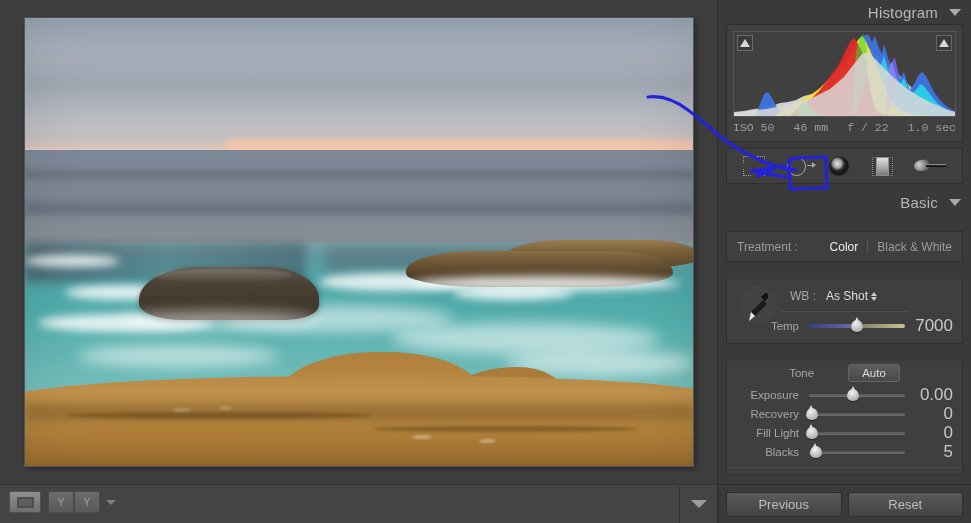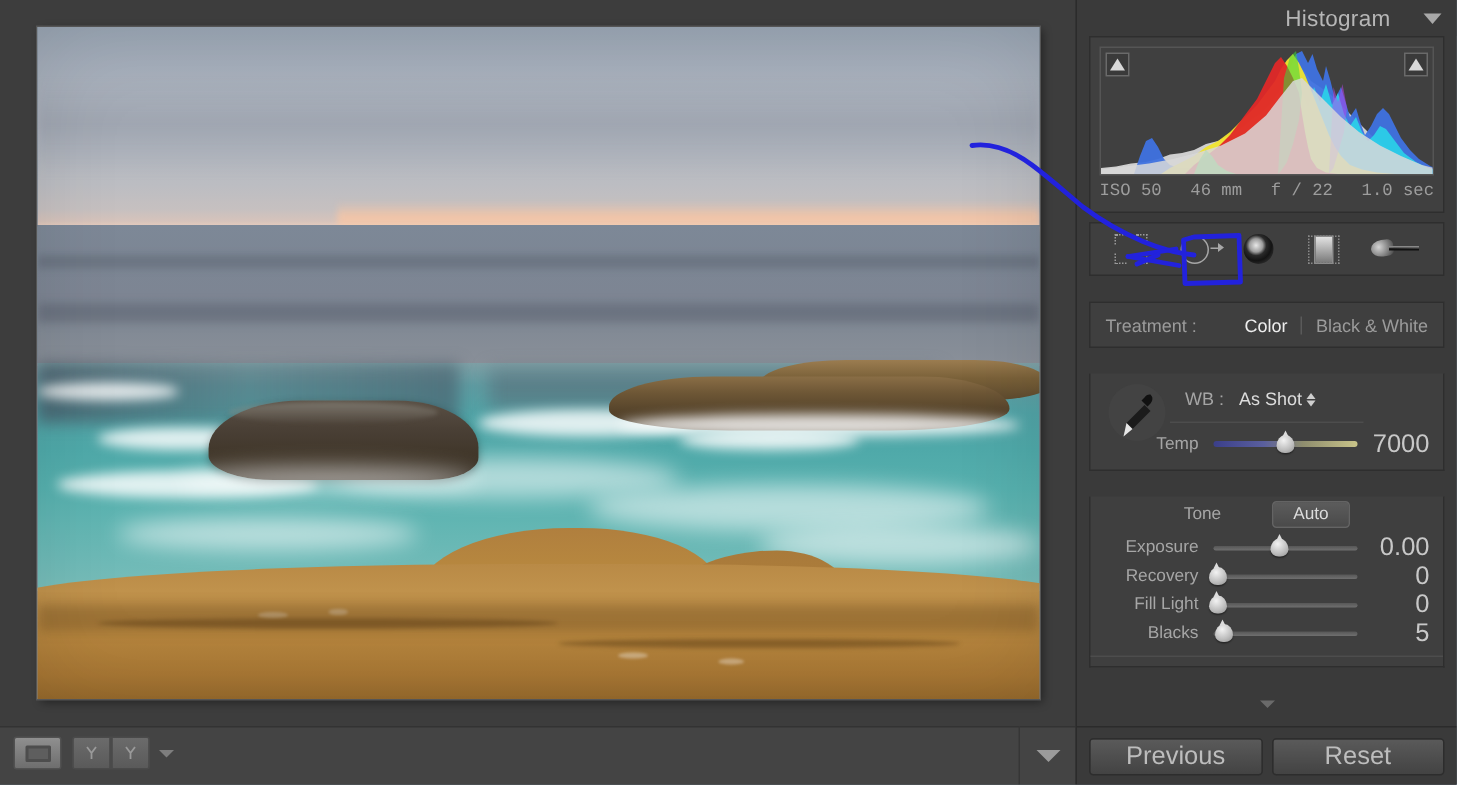--- a/index.html
+++ b/index.html
@@ -195,21 +195,21 @@
 
   
   #right-panel {
     position:absolute; left:717px; top:0;
     width:254px; height:523px;
     background: #3a3a3a;
     border-left: 1px solid #2b2b2b;
   }
   .panel-header {
     height: 24px; display:flex; align-items:center; justify-content:flex-end;
-    padding-right: 10px; gap: 22px;
+    padding-right: 10px; gap: 11px;
     color:#b6b6b6; font-size:15px;
     background:#3a3a3a;
   }
   .panel-header .ttl { letter-spacing:.2px; }
   .tri-down {
     width:0;height:0;border-left:6px solid transparent;border-right:6px solid transparent;
     border-top:7px solid #a8a8a8;
   }
 
   
@@ -379,21 +379,21 @@
   
   #right-footer {
     position:absolute; left:0; bottom:0; width:100%; height:39px;
     background:#3a3a3a; border-top:1px solid #2b2b2b;
     display:flex; align-items:center; gap:6px; padding: 0 8px;
   }
   .foot-btn {
     flex:1; height:25px;
     background: linear-gradient(to bottom, #5a5a5a, #434343);
     border:1px solid #2d2d2d; border-radius:3px;
-    color:#bdbdbd; font-size:17px;
+    color:#bdbdbd; font-size:13px;
     display:flex; align-items:center; justify-content:center;
   }
   #basic-scroll { position:relative; overflow:hidden; height: 289px; }
 </style>
 </head>
 <body>
 
 <div id="app">
 
   <div id="viewer">
@@ -538,20 +538,24 @@
           </span>
       </div>
       <div class="tool-ic" style="width:40px">
         <span class="ic-brush">
             <b></b>
             <u></u>
           </span>
       </div>
     </div>
 
+    <div class="panel-header" id="basic-header">
+      <span class="ttl">Basic</span>
+      <span class="tri-down"></span>
+    </div>
 
     <div id="basic-scroll">
 
       <div class="boxed">
         <div id="treatment-row">
           <span class="tlabel">Treatment :</span>
           <span class="opts">
             <span class="opt active">Color</span>
             <span class="opt-div"></span>
             <span class="opt">Black &amp; White</span>

